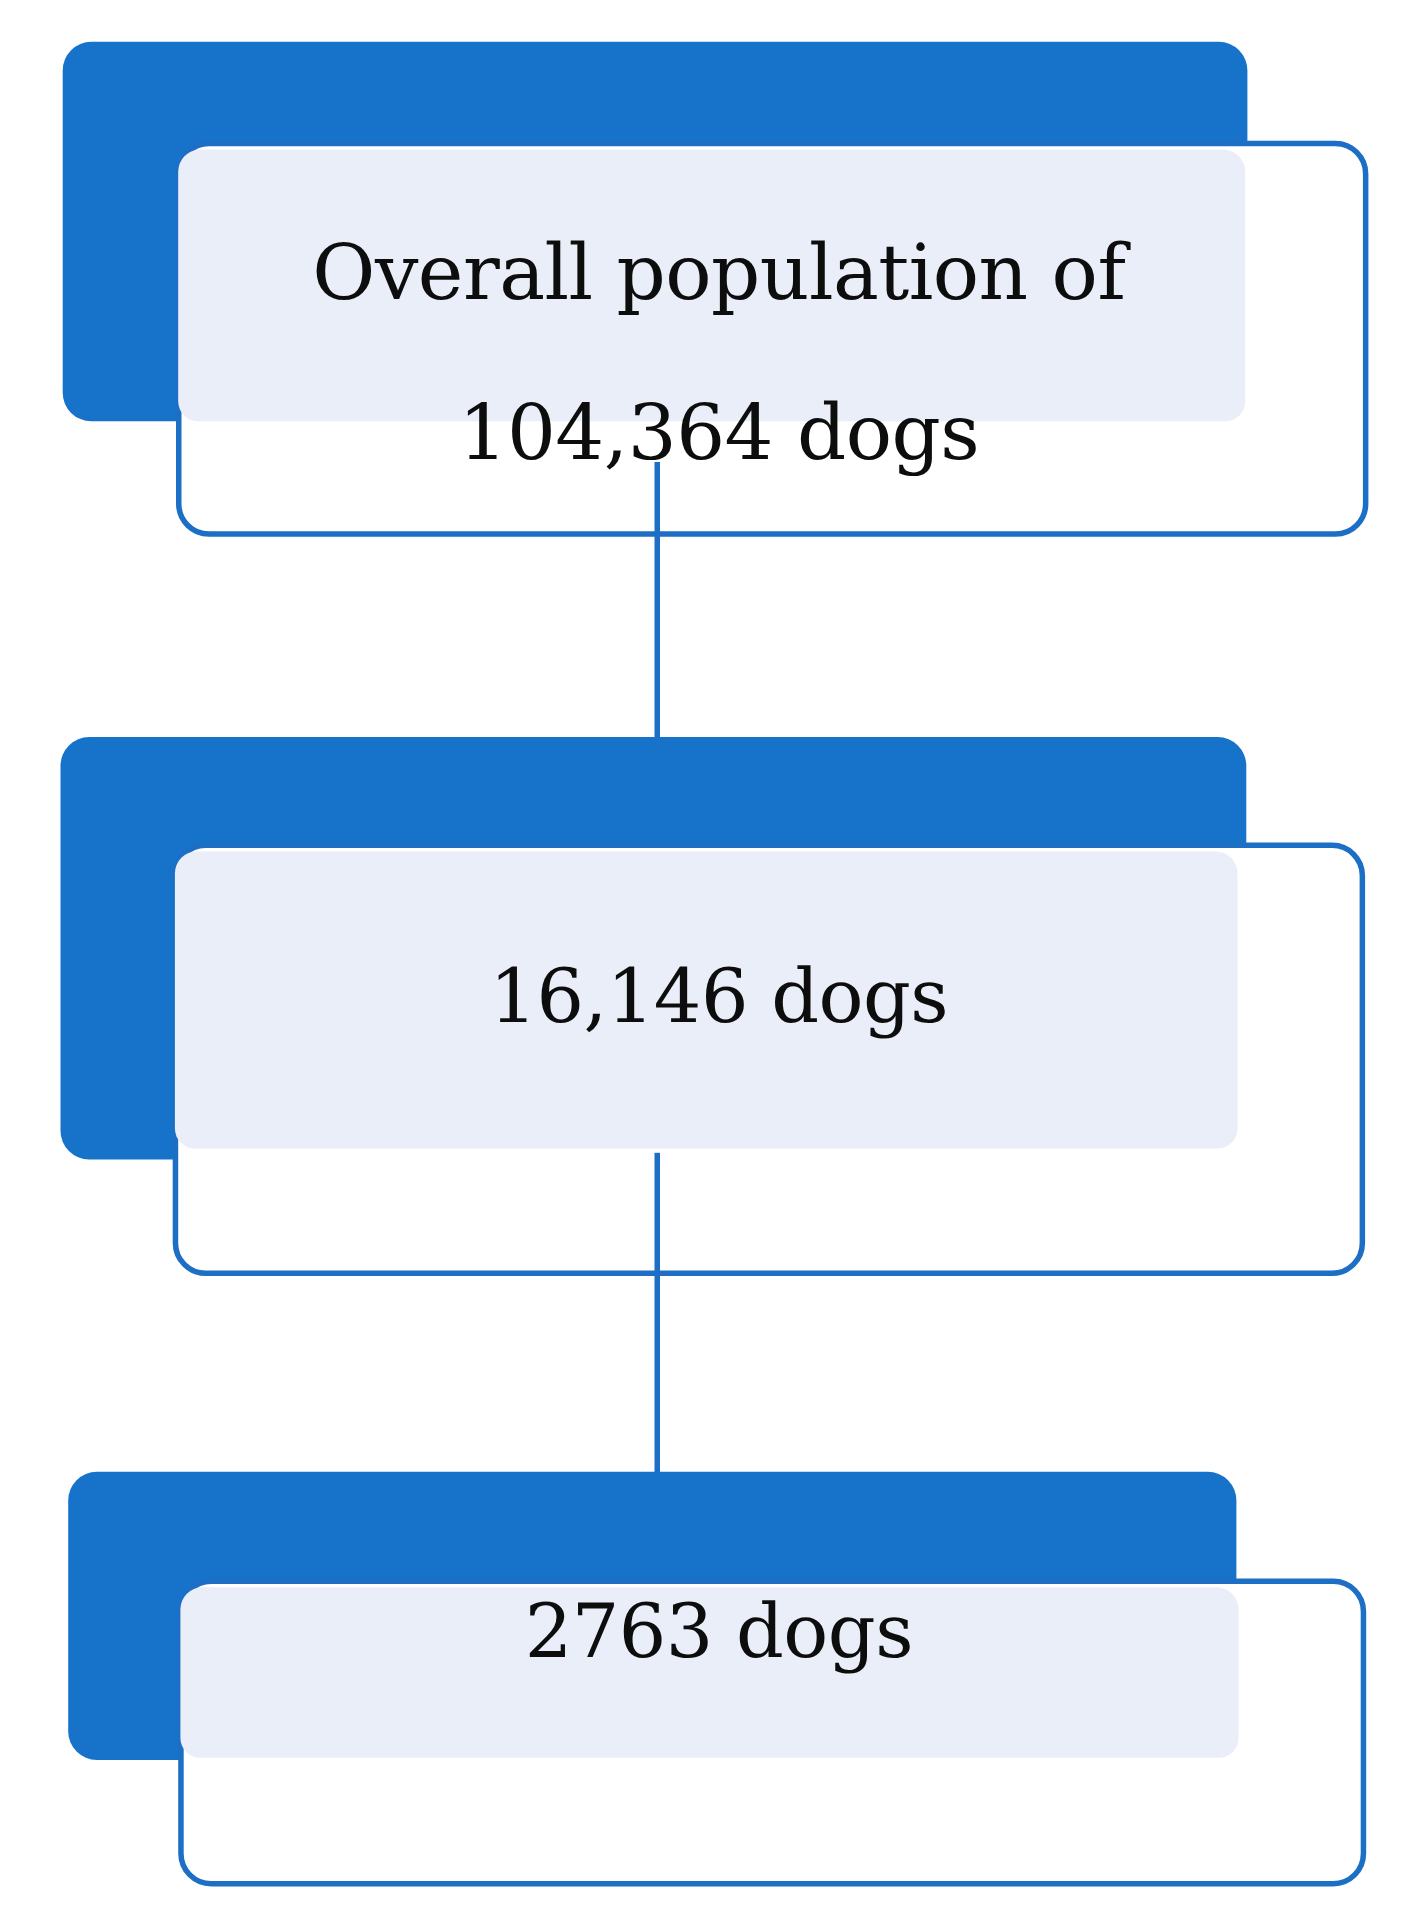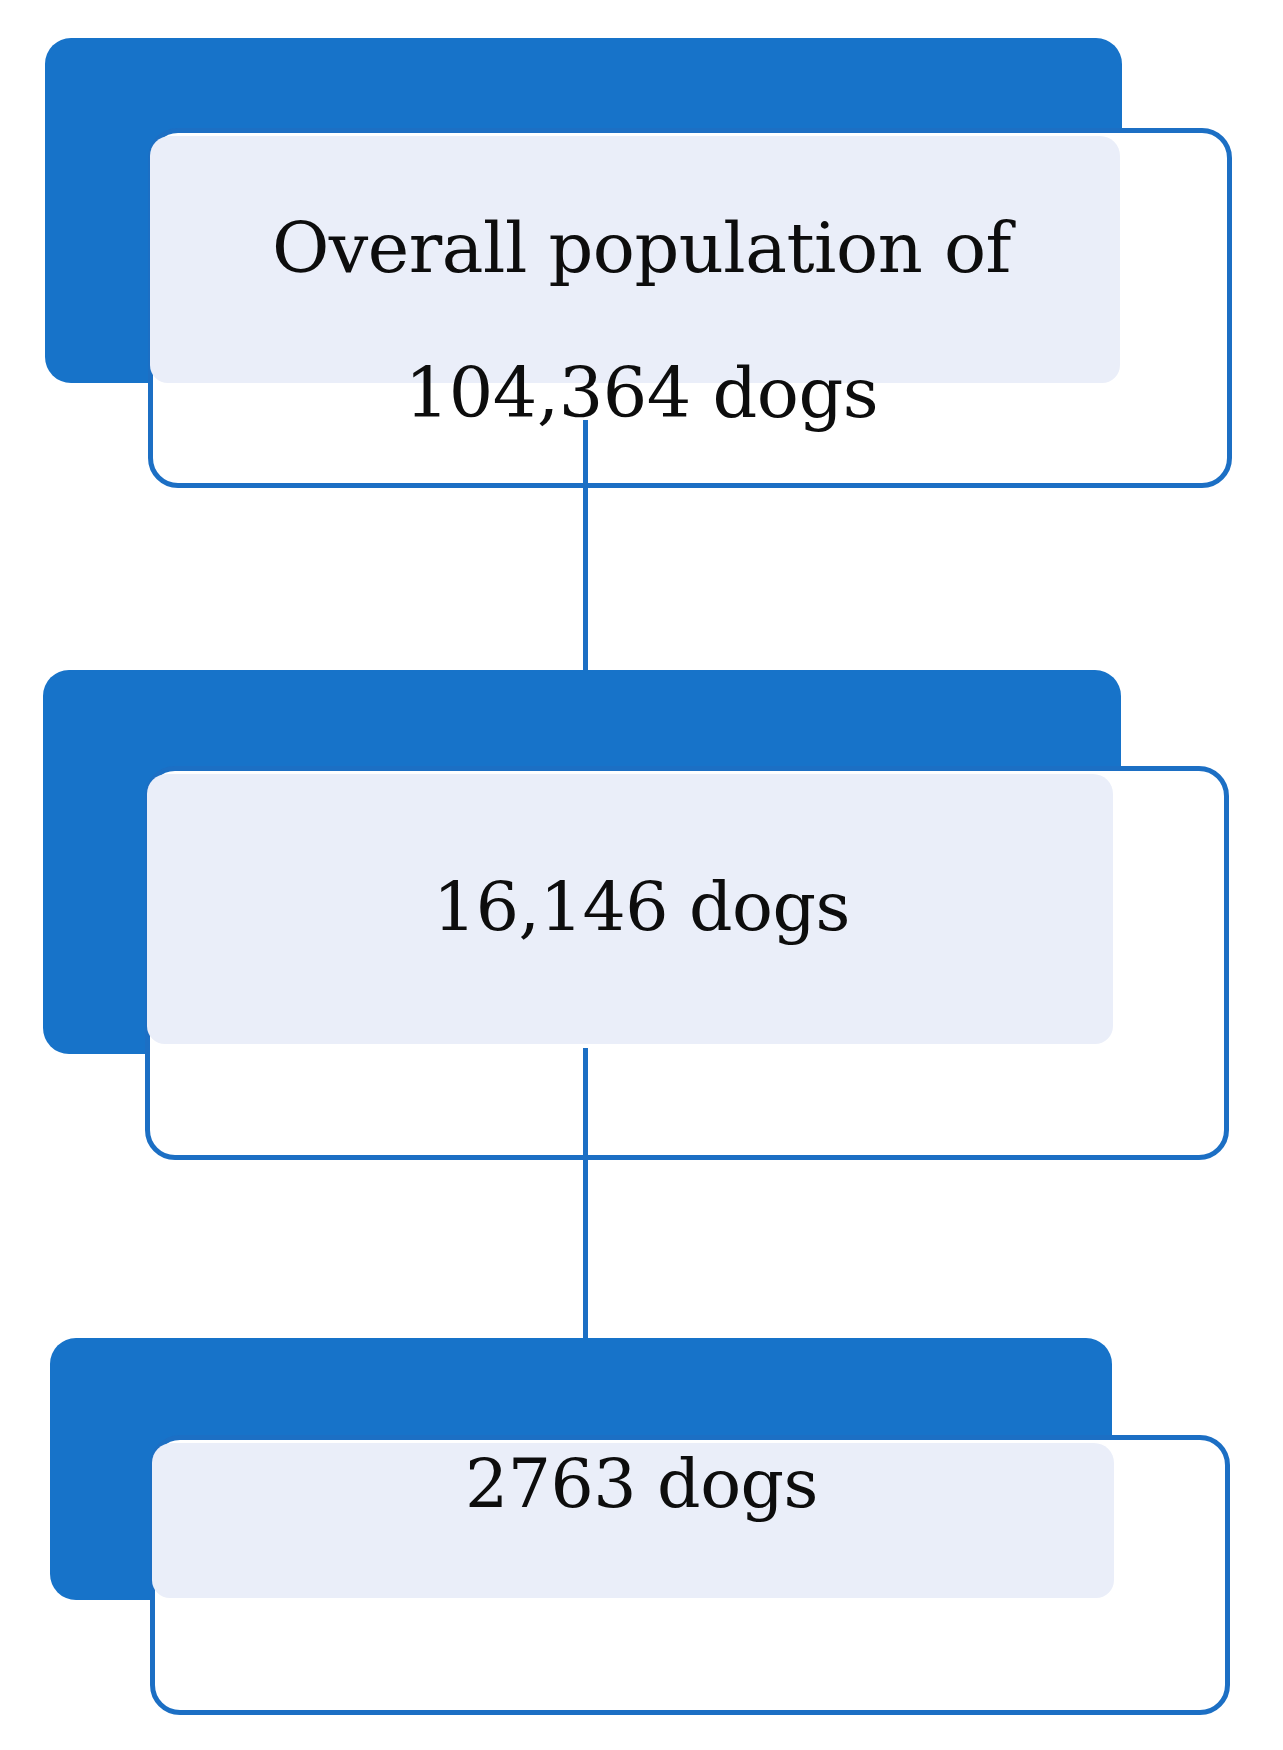--- a/index.html
+++ b/index.html
@@ -10,21 +10,21 @@
   body {
     width: 1283px;
     height: 1750px;
     position: relative;
     overflow: hidden;
     font-family: "DejaVu Serif", serif;
   }
 
   #flowchart {
     position: absolute;
-    left: 0;
+    left: 12px;
     top: 0;
     width: 1110px;
     height: 1750px;
   }
 
   
   .node {
     position: absolute;
   }
 

